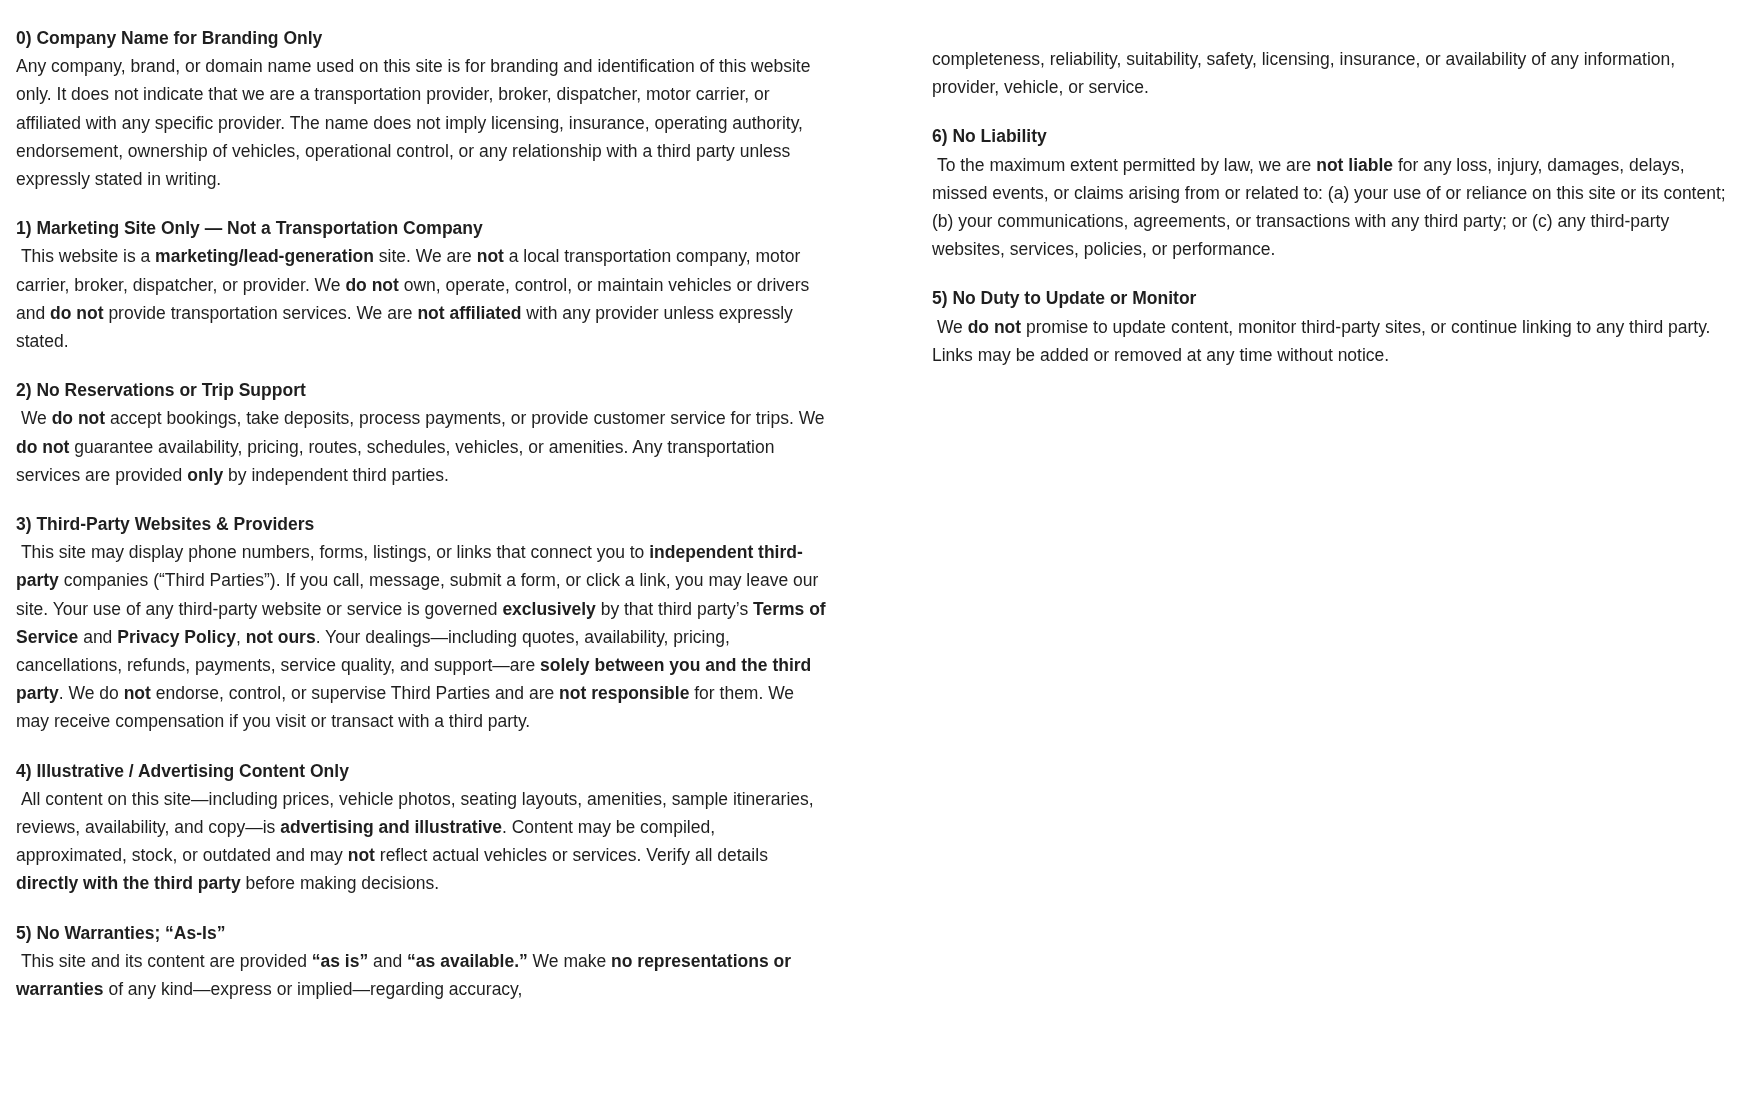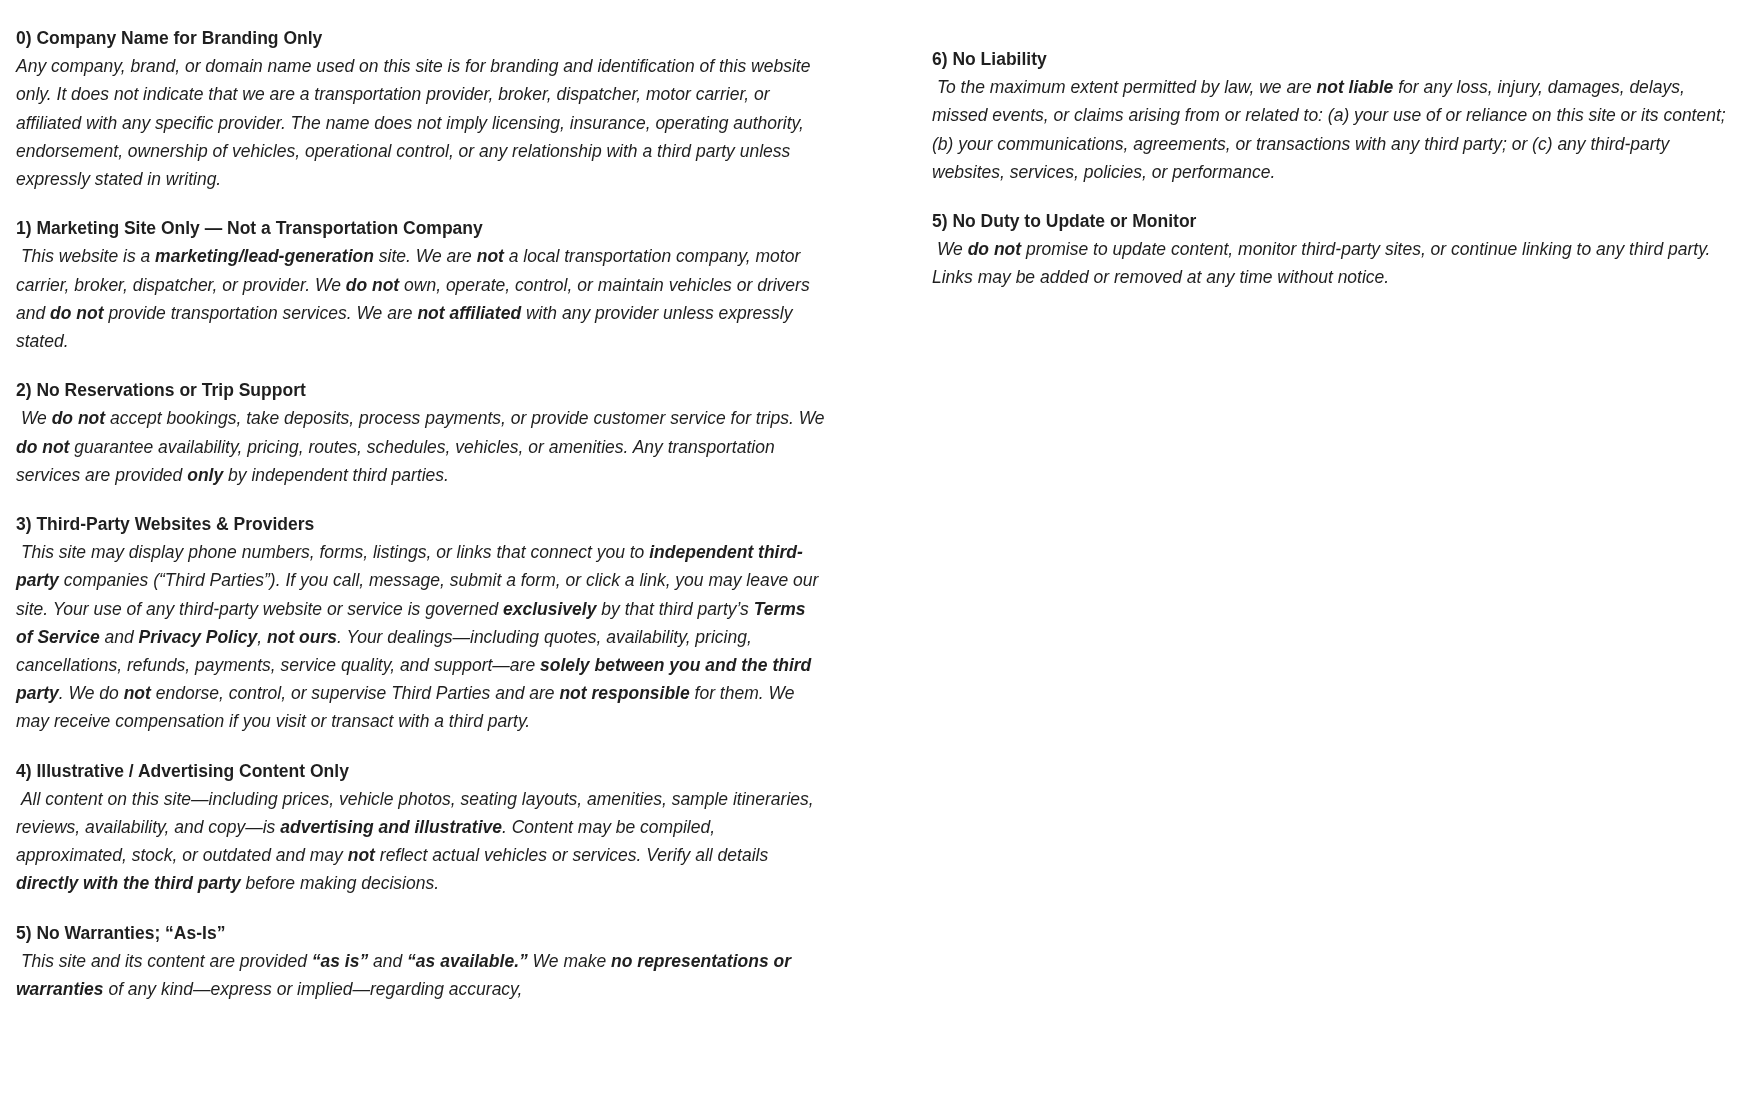--- a/index.html
+++ b/index.html
@@ -26,35 +26,35 @@
     padding-top: 21px;
   }
   .block {
     margin: 0 0 21px 0;
   }
   .hd {
     font-weight: 700;
   }
   .seg {
     white-space: pre-wrap;
-    font-style: italic;
   }
   strong.seg {
     font-weight: 700;
   }
 </style>
 </head>
 <body>
 
 <div class="page">
   <div class="col col-left">
       <p class="block"><strong class="hd">0) Company Name for Branding Only</strong><br><span class="seg">Any company, brand, or domain name used on this site is for branding and identification of this website only. It does not indicate that we are a transportation provider, broker, dispatcher, motor carrier, or affiliated with any specific provider. The name does not imply licensing, insurance, operating authority, endorsement, ownership of vehicles, operational control, or any relationship with a third party unless expressly stated in writing.</span></p>
       <p class="block"><strong class="hd">1) Marketing Site Only — Not a Transportation Company</strong><br><span class="seg"> This website is a </span><strong class="seg">marketing/lead-generation</strong><span class="seg"> site. We are </span><strong class="seg">not</strong><span class="seg"> a local transportation company, motor carrier, broker, dispatcher, or provider. We </span><strong class="seg">do not</strong><span class="seg"> own, operate, control, or maintain vehicles or drivers and </span><strong class="seg">do not</strong><span class="seg"> provide transportation services. We are </span><strong class="seg">not affiliated</strong><span class="seg"> with any provider unless expressly stated.</span></p>
       <p class="block"><strong class="hd">2) No Reservations or Trip Support</strong><br><span class="seg"> We </span><strong class="seg">do not</strong><span class="seg"> accept bookings, take deposits, process payments, or provide customer service for trips. We </span><strong class="seg">do not</strong><span class="seg"> guarantee availability, pricing, routes, schedules, vehicles, or amenities. Any transportation services are provided </span><strong class="seg">only</strong><span class="seg"> by independent third parties.</span></p>
       <p class="block"><strong class="hd">3) Third-Party Websites &amp; Providers</strong><br><span class="seg"> This site may display phone numbers, forms, listings, or links that connect you to </span><strong class="seg">independent third-party</strong><span class="seg"> companies (“Third Parties”). If you call, message, submit a form, or click a link, you may leave our site. Your use of any third-party website or service is governed </span><strong class="seg">exclusively</strong><span class="seg"> by that third party’s </span><strong class="seg">Terms of Service</strong><span class="seg"> and </span><strong class="seg">Privacy Policy</strong><span class="seg">, </span><strong class="seg">not ours</strong><span class="seg">. Your dealings—including quotes, availability, pricing, cancellations, refunds, payments, service quality, and support—are </span><strong class="seg">solely between you and the third party</strong><span class="seg">. We do </span><strong class="seg">not</strong><span class="seg"> endorse, control, or supervise Third Parties and are </span><strong class="seg">not responsible</strong><span class="seg"> for them. We may receive compensation if you visit or transact with a third party.</span></p>
       <p class="block"><strong class="hd">4) Illustrative / Advertising Content Only</strong><br><span class="seg"> All content on this site—including prices, vehicle photos, seating layouts, amenities, sample itineraries, reviews, availability, and copy—is </span><strong class="seg">advertising and illustrative</strong><span class="seg">. Content may be compiled, approximated, stock, or outdated and may </span><strong class="seg">not</strong><span class="seg"> reflect actual vehicles or services. Verify all details </span><strong class="seg">directly with the third party</strong><span class="seg"> before making decisions.</span></p>
       <p class="block"><strong class="hd">5) No Warranties; “As-Is”</strong><br><span class="seg"> This site and its content are provided </span><strong class="seg">“as is”</strong><span class="seg"> and </span><strong class="seg">“as available.”</strong><span class="seg"> We make </span><strong class="seg">no representations or warranties</strong><span class="seg"> of any kind—express or implied—regarding accuracy,</span></p>
     </div>
   <div class="col col-right">
+      <p class="block"><span class="seg">completeness, reliability, suitability, safety, licensing, insurance, or availability of any information, provider, vehicle, or service.</span></p>
       <p class="block"><strong class="hd">6) No Liability</strong><br><span class="seg"> To the maximum extent permitted by law, we are </span><strong class="seg">not liable</strong><span class="seg"> for any loss, injury, damages, delays, missed events, or claims arising from or related to: (a) your use of or reliance on this site or its content; (b) your communications, agreements, or transactions with any third party; or (c) any third-party websites, services, policies, or performance.</span></p>
       <p class="block"><strong class="hd">5) No Duty to Update or Monitor</strong><br><span class="seg"> We </span><strong class="seg">do not</strong><span class="seg"> promise to update content, monitor third-party sites, or continue linking to any third party. Links may be added or removed at any time without notice.</span></p>
     </div>
 </div>
 
 </body></html>

